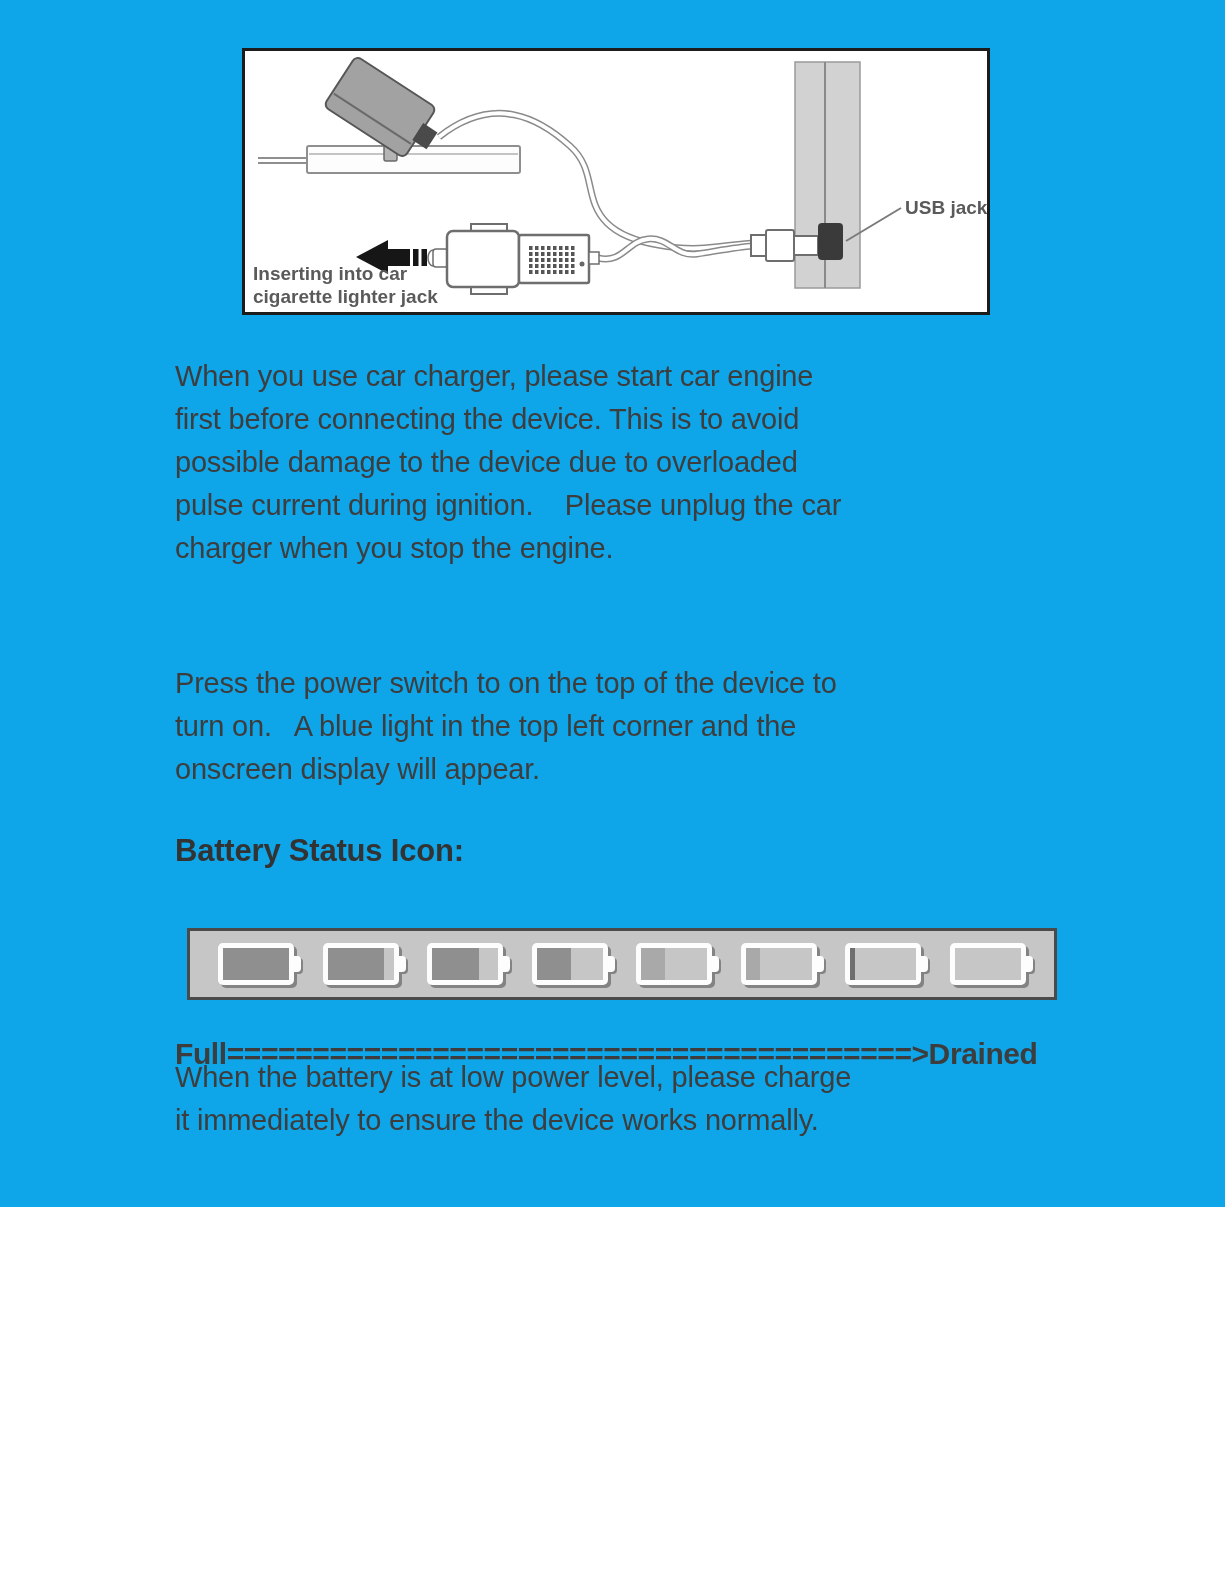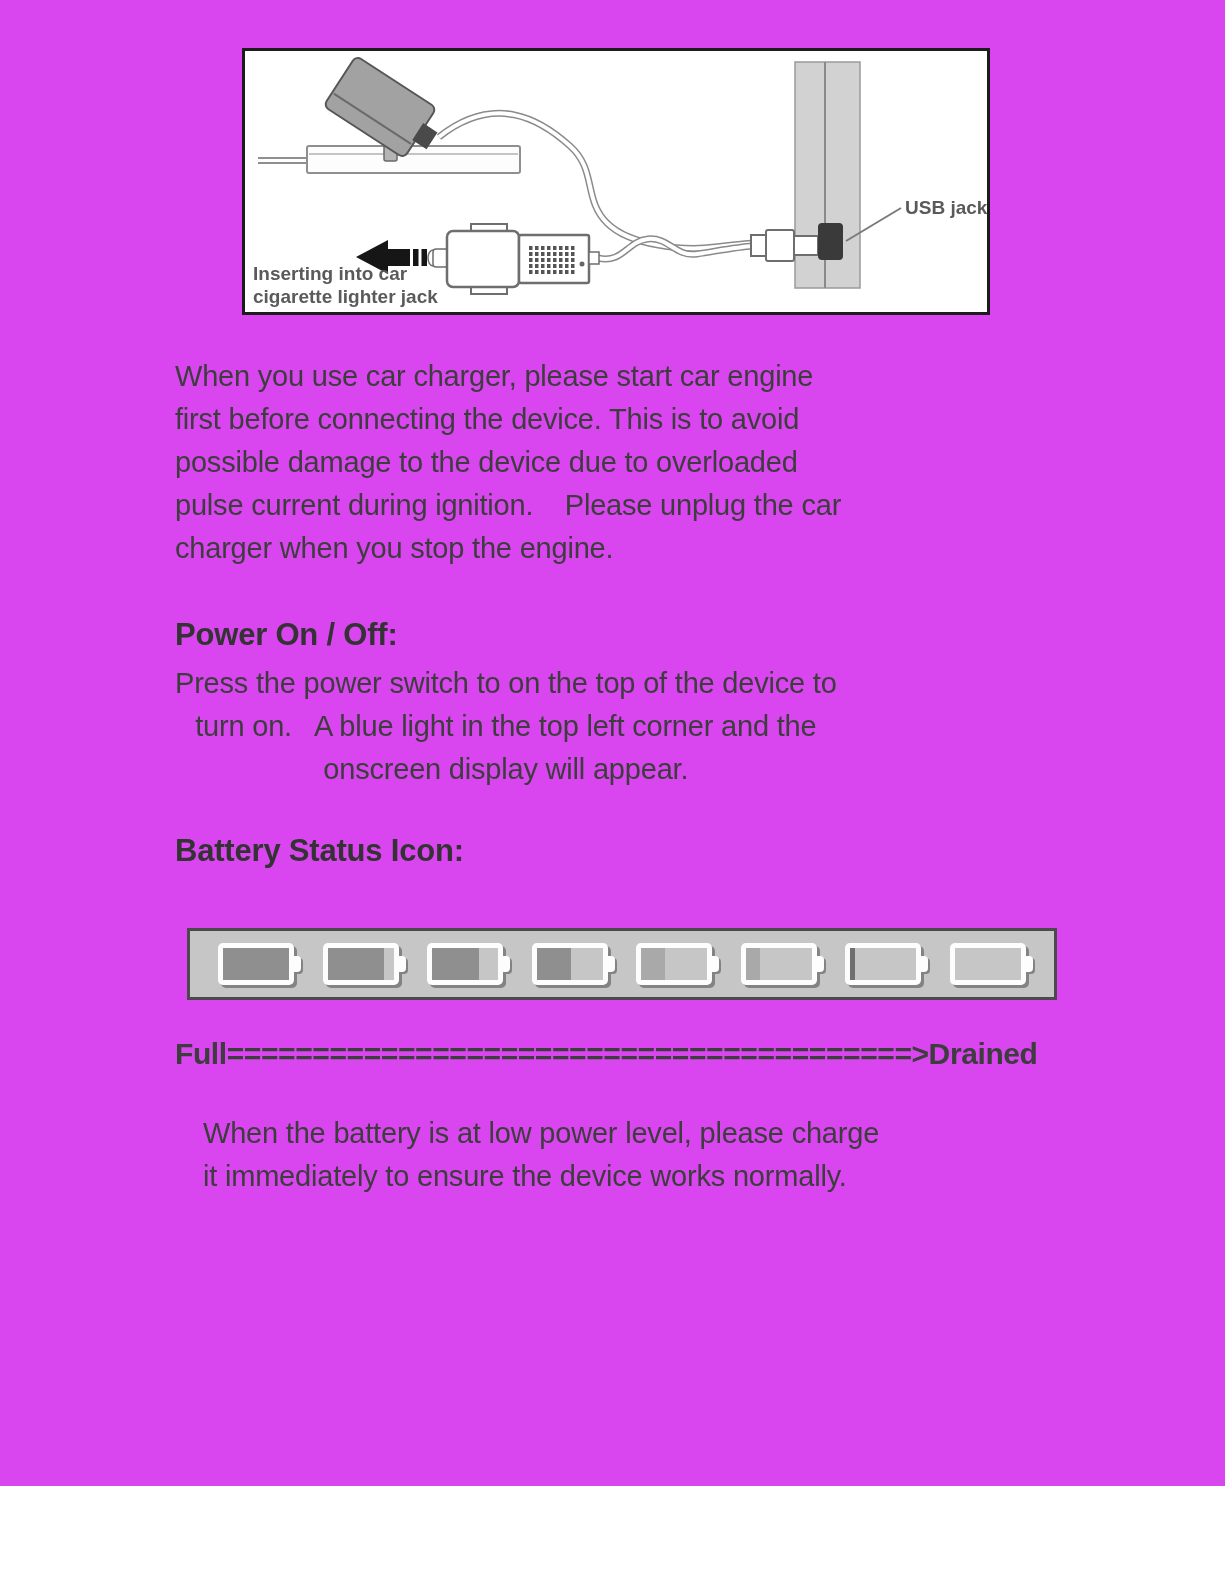--- a/index.html
+++ b/index.html
@@ -1,57 +1,57 @@
 <!DOCTYPE html>
 <html><head>
 <meta charset="utf-8">
 <style>
   * { margin:0; padding:0; box-sizing:border-box; }
   html,body { background:#ffffff; }
   .page {
-    position:relative; width:1225px; height:1486px; background:#d946ef;
+    position:relative; width:1225px; height:1207px; background:#0ea5e9;
     font-family:"Liberation Sans", sans-serif; color:#3d3d3d; overflow:hidden;
   }
   .figure {
     position:absolute; left:242px; top:48px; width:748px; height:267px;
     border:3px solid #1c1c1c; background:#ffffff; overflow:hidden;
   }
   .figure svg { display:block; }
   .body-text {
     position:absolute; left:175px; font-size:29px; line-height:43px;
     letter-spacing:-0.2px; white-space:pre; color:#3d3d3d;
   }
   .heading {
     position:absolute; left:175px; font-size:31px; font-weight:bold;
     letter-spacing:-0.2px; color:#333333; white-space:pre;
   }
   .para1 { top:355px; }
   .h-power { top:617px; }
-  .para-power { top:662px;text-align:center; }
+  .para-power { top:662px; }
   .h-battery { top:833px; }
   .battery-strip {
     position:absolute; left:187px; top:928px; width:870px; height:72px;
     background:#c6c6c6; border:3px solid #4a4a4a;
     display:flex; align-items:center; justify-content:space-evenly;
   }
   .batt {
     position:relative; width:76px; height:42px; background:#fdfdfd;
     border-radius:5px; box-shadow:3px 3px 0 #838383;
   }
   .batt .inner {
     position:absolute; left:5px; top:5px; right:5px; bottom:5px;
     background:#c6c6c6; overflow:hidden;
   }
   .batt .fill { position:absolute; left:0; top:0; bottom:0; }
   .batt .nub {
     position:absolute; right:-7px; top:13px; width:7px; height:16px;
     background:#fdfdfd; border-radius:0 4px 4px 0; box-shadow:2px 2px 0 #838383;
   }
   .full-line { top:1032px; font-size:30px; letter-spacing:-0.4px;font-weight:bold; }
-  .para3 { top:1112px;margin-left:28px; }
+  .para3 { top:1056px; }
   .page-number {
     position:absolute; left:0; top:1480px; width:1212px; text-align:center;
     font-family:"Liberation Serif", serif; font-size:44px; color:#3a3a3a;
   }
   .footer-rule { position:absolute; left:127px; top:1573px; width:143px; height:3px; }
   .corner-mark { position:absolute; left:0; top:1580px; width:7px; height:4px; background:#1a1a1a; }
   .corner-mark::after { content:""; position:absolute; right:-2px; top:0; width:2px; height:4px; background:#00c8c8; }
   .fig-label { font-family:"Liberation Sans", sans-serif; font-weight:bold; font-size:19px; fill:#5a5a5a; }
 </style>
 </head>
@@ -131,21 +131,20 @@
       <text class="fig-label" x="8" y="252">cigarette lighter jack</text>
     </svg>
   </div>
 
   <div class="body-text para1">When you use car charger, please start car engine
 first before connecting the device. This is to avoid
 possible damage to the device due to overloaded
 pulse current during ignition.    Please unplug the car
 charger when you stop the engine.</div>
 
-  <div class="heading h-power">Power On / Off:</div>
   <div class="body-text para-power">Press the power switch to on the top of the device to
 turn on.   A blue light in the top left corner and the
 onscreen display will appear.</div>
 
   <div class="heading h-battery">Battery Status Icon:</div>
 
   <div class="battery-strip" style="background: rgb(198, 198, 198); border-color: rgb(74, 74, 74);">
       <div class="batt">
         <div class="inner">
           <div class="fill" style="width: 100%; background: rgb(143, 143, 143);"></div>

